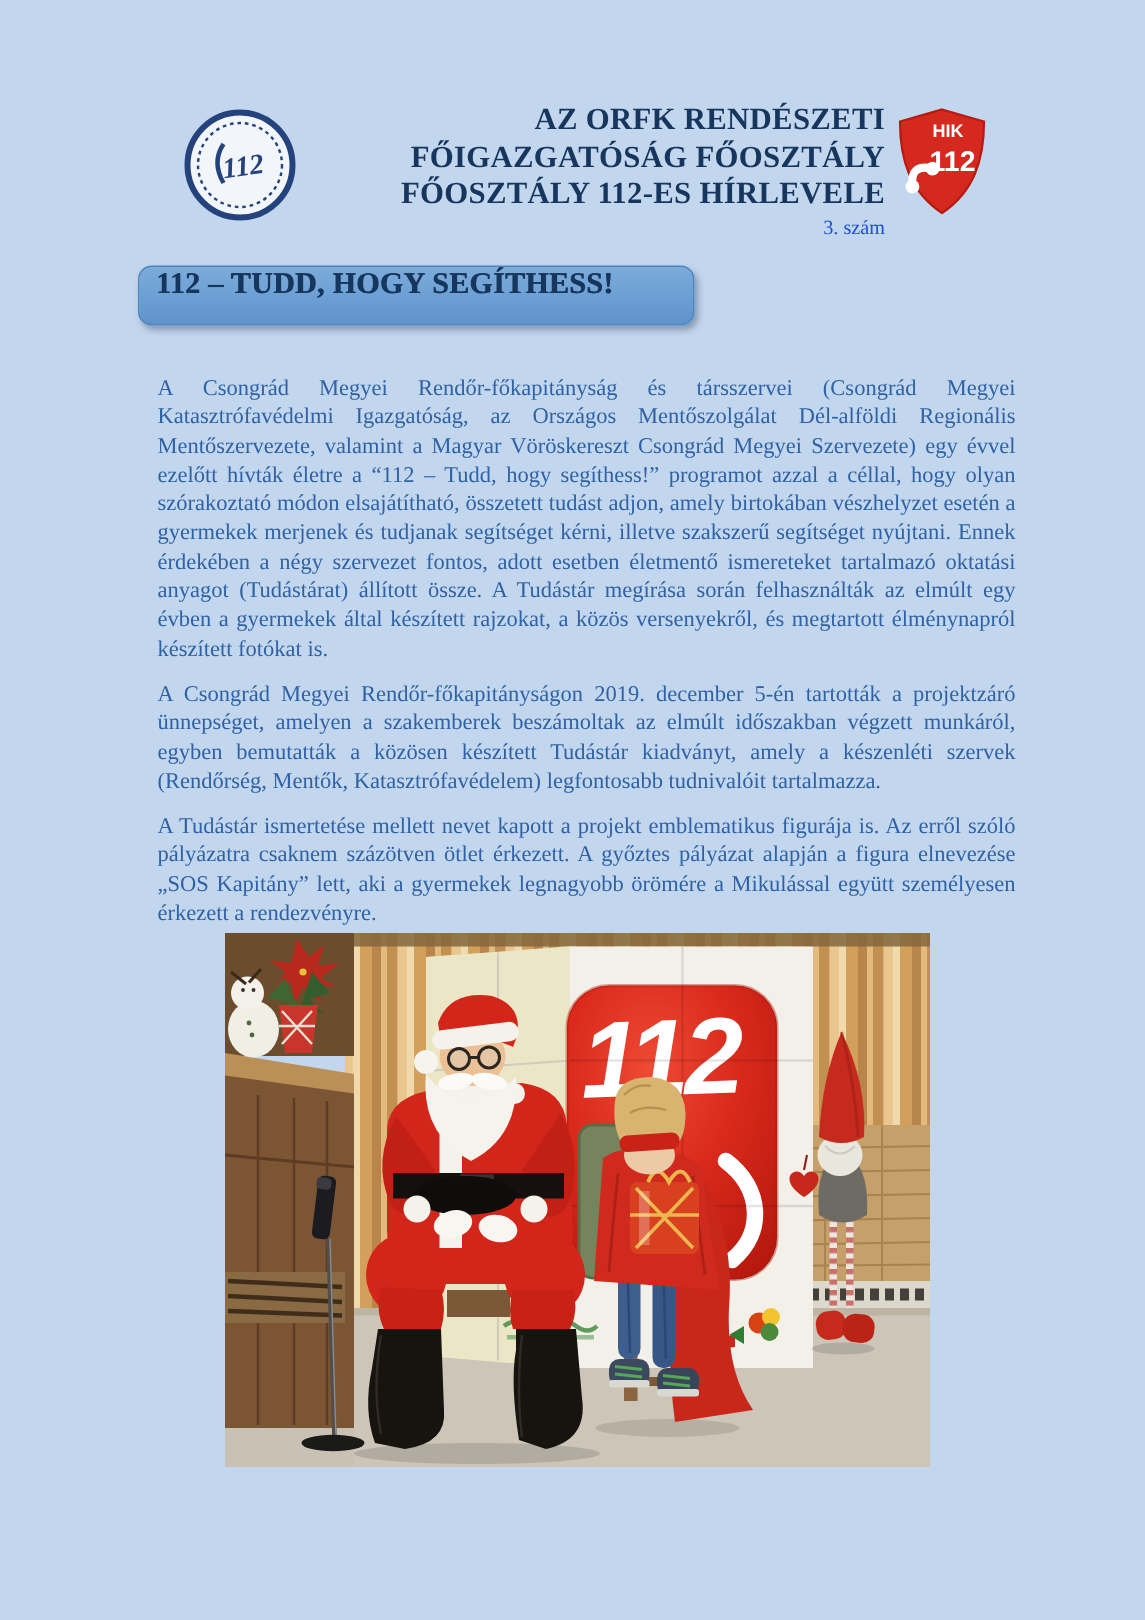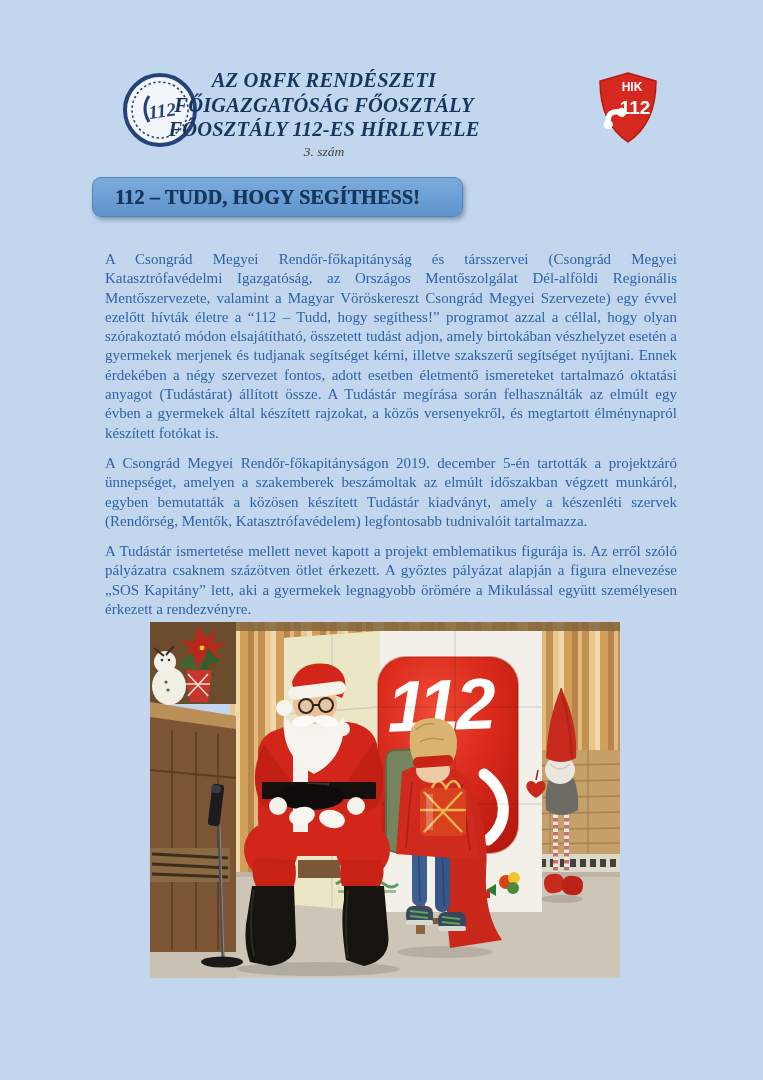--- a/index.html
+++ b/index.html
@@ -1,27 +1,27 @@
 <!DOCTYPE html>
 <html><head>
 <meta charset="utf-8">
 <style>
   html,body{margin:0;padding:0;}
   body{width:763px;height:1080px;background:#c2d6ee;font-family:"Liberation Serif",serif;position:relative;overflow:hidden;}
   .page{position:absolute;inset:0;background:#c2d6ee;}
   .seal{position:absolute;left:122px;top:72px;width:76px;height:76px;}
   .shield{position:absolute;left:595px;top:70px;width:66px;height:80px;}
-  .title-block{position:absolute;left:74px;top:68px;width:500px;text-align:center;color:#17365d;font-style:italic;}
+  .title-block{position:absolute;left:90px;top:68px;width:500px;text-align:right;color:#17365d;}
   .title-line{font-weight:bold;font-size:20.5px;line-height:24.5px;letter-spacing:.2px;}
-  .issue{font-size:13.5px;margin-top:2px;color:#404040;}
+  .issue{font-size:13.5px;margin-top:2px;color:#1d4ed8;}
   .banner{position:absolute;left:92px;top:177px;width:371px;height:40px;box-sizing:border-box;
           background:linear-gradient(180deg,#7dabd9 0%,#6b9fd4 55%,#5f93c9 100%);
           border:1px solid #4e86c0;border-radius:9px;
           box-shadow:2px 3px 4px rgba(86,104,130,.55);
-          display:flex;align-items:center;padding-left:22px;}
+          display:flex;align-items:flex-start;padding-left:11px;}
   .banner span{font-weight:bold;font-size:20px;color:#17365d;letter-spacing:.2px;
                text-shadow:.4px 0 0 #17365d;}
   .article{position:absolute;left:88px;top:250px;width:589px;color:#2f62a5;
            font-size:15px;line-height:19.3px;text-align:justify;}
   .article p{margin:0 0 11px 17px;}
   .photo{position:absolute;left:150px;top:622px;width:470px;height:356px;display:block;}
 </style>
 </head>
 <body>
 

